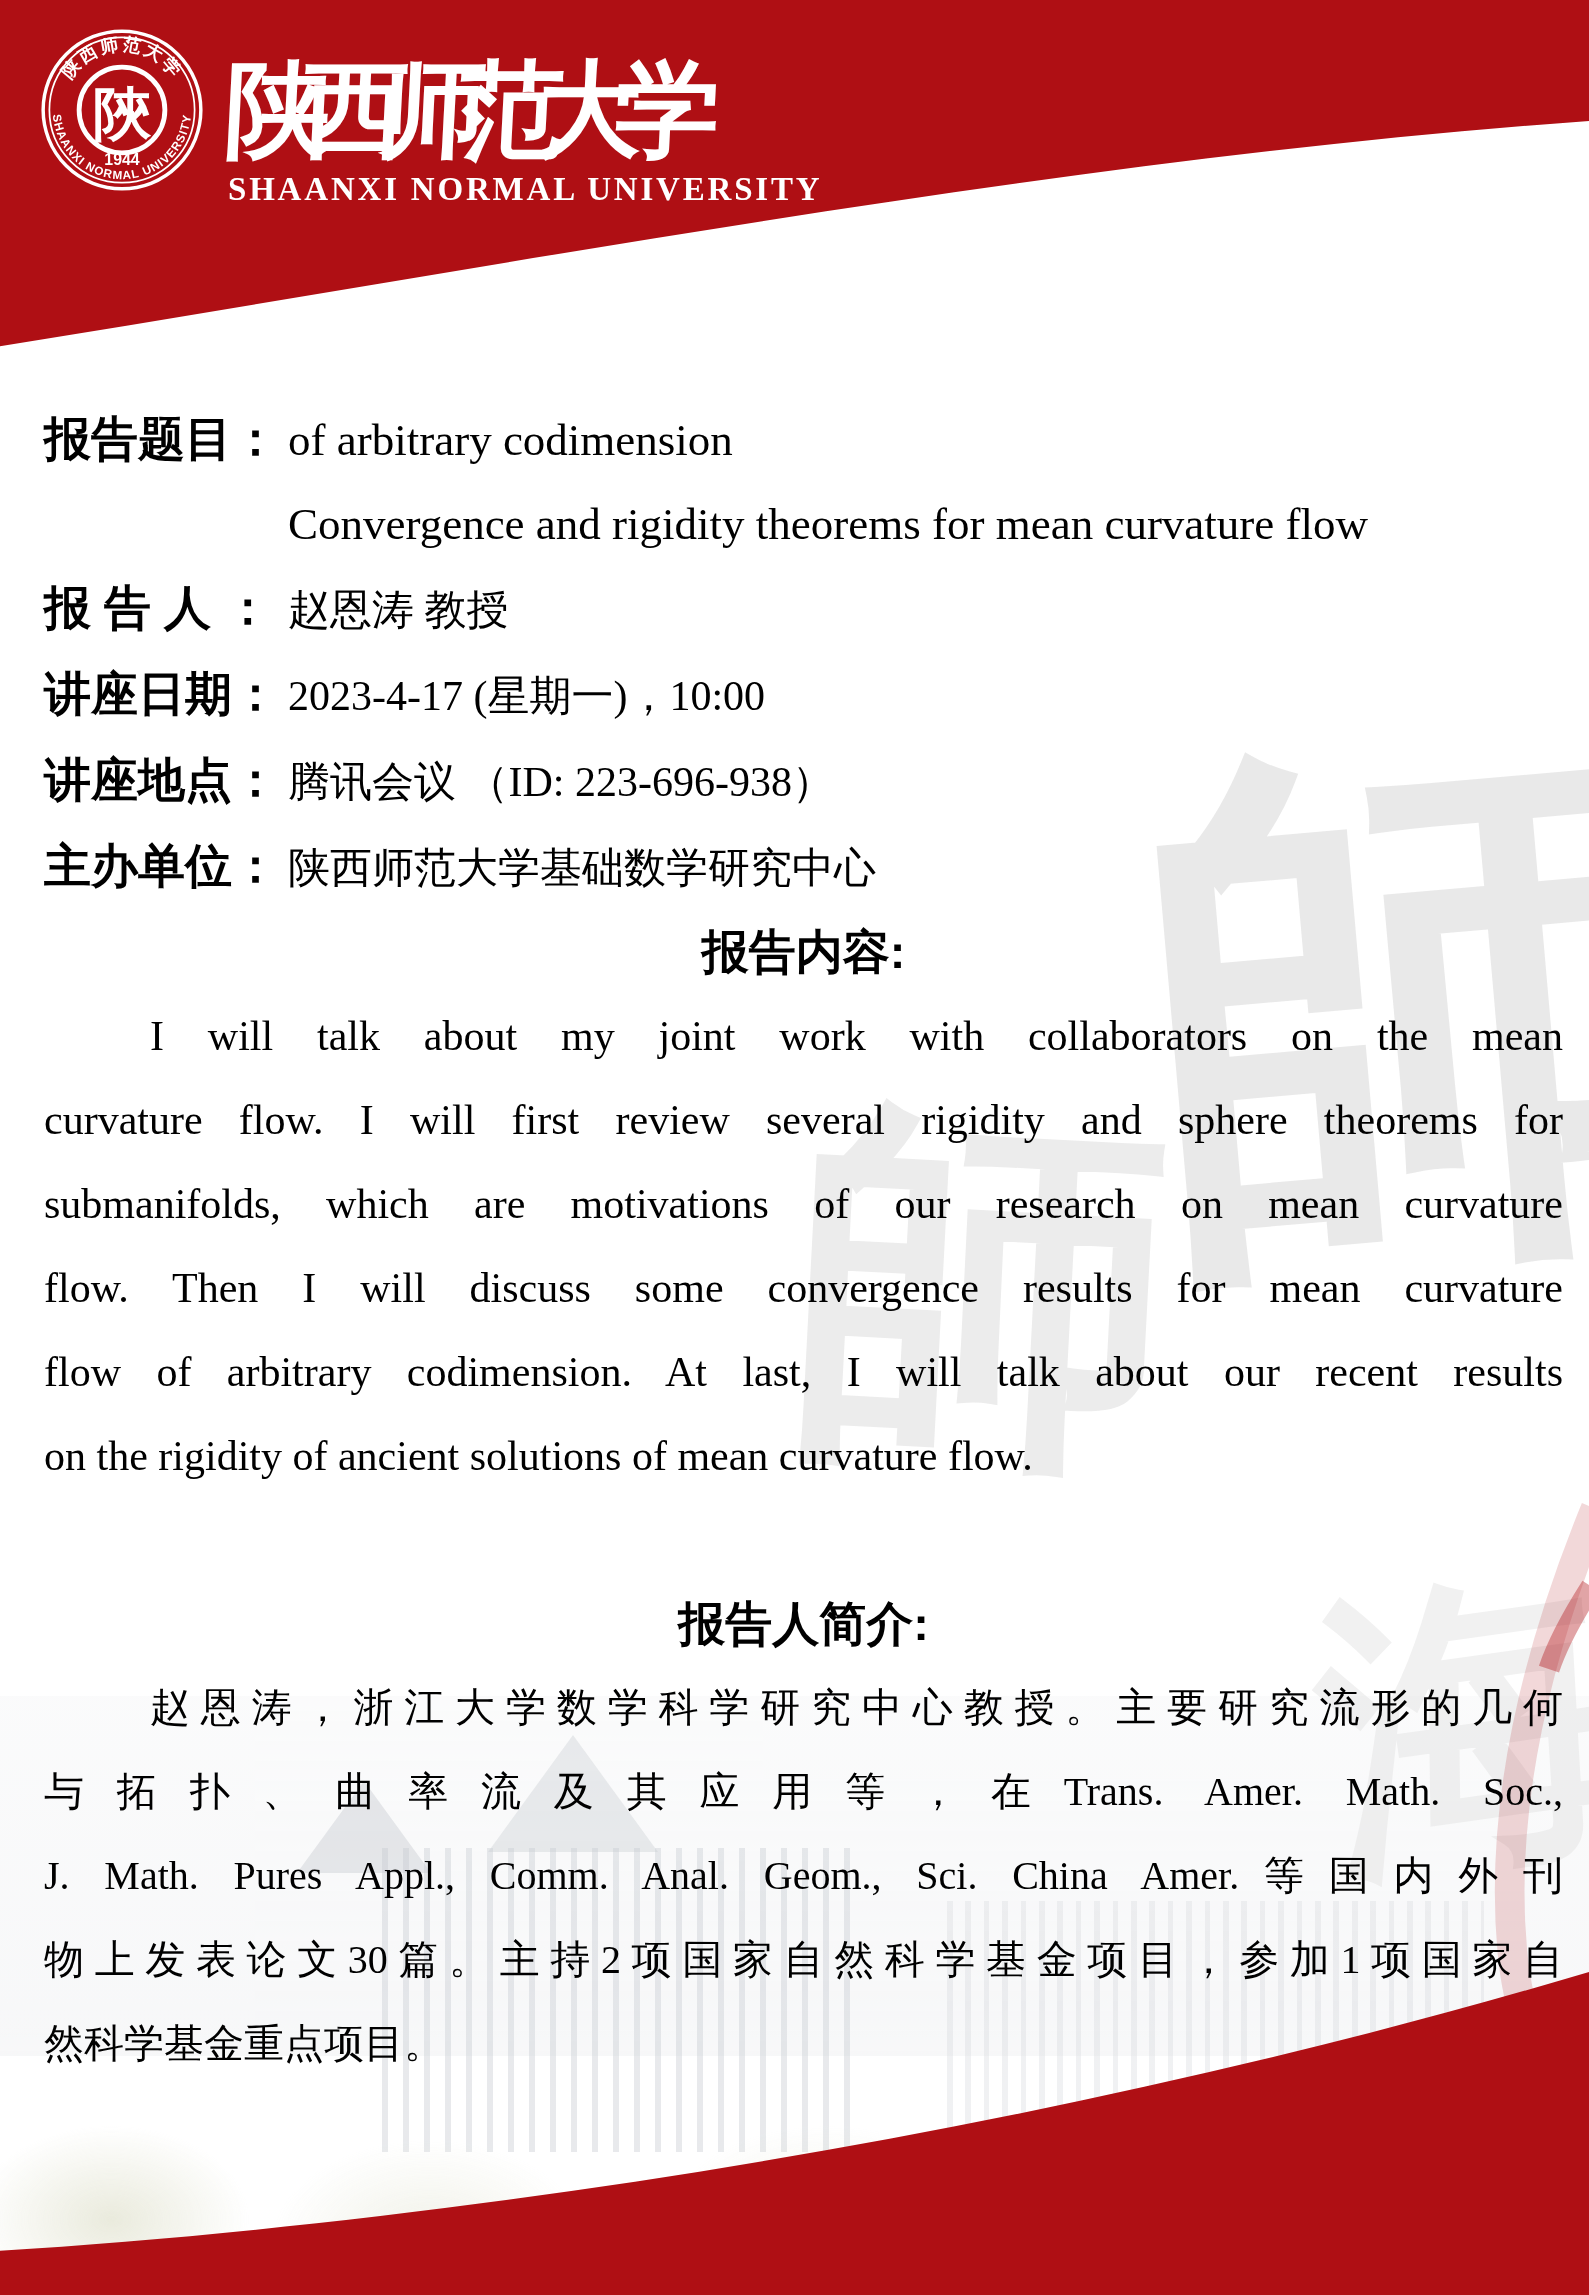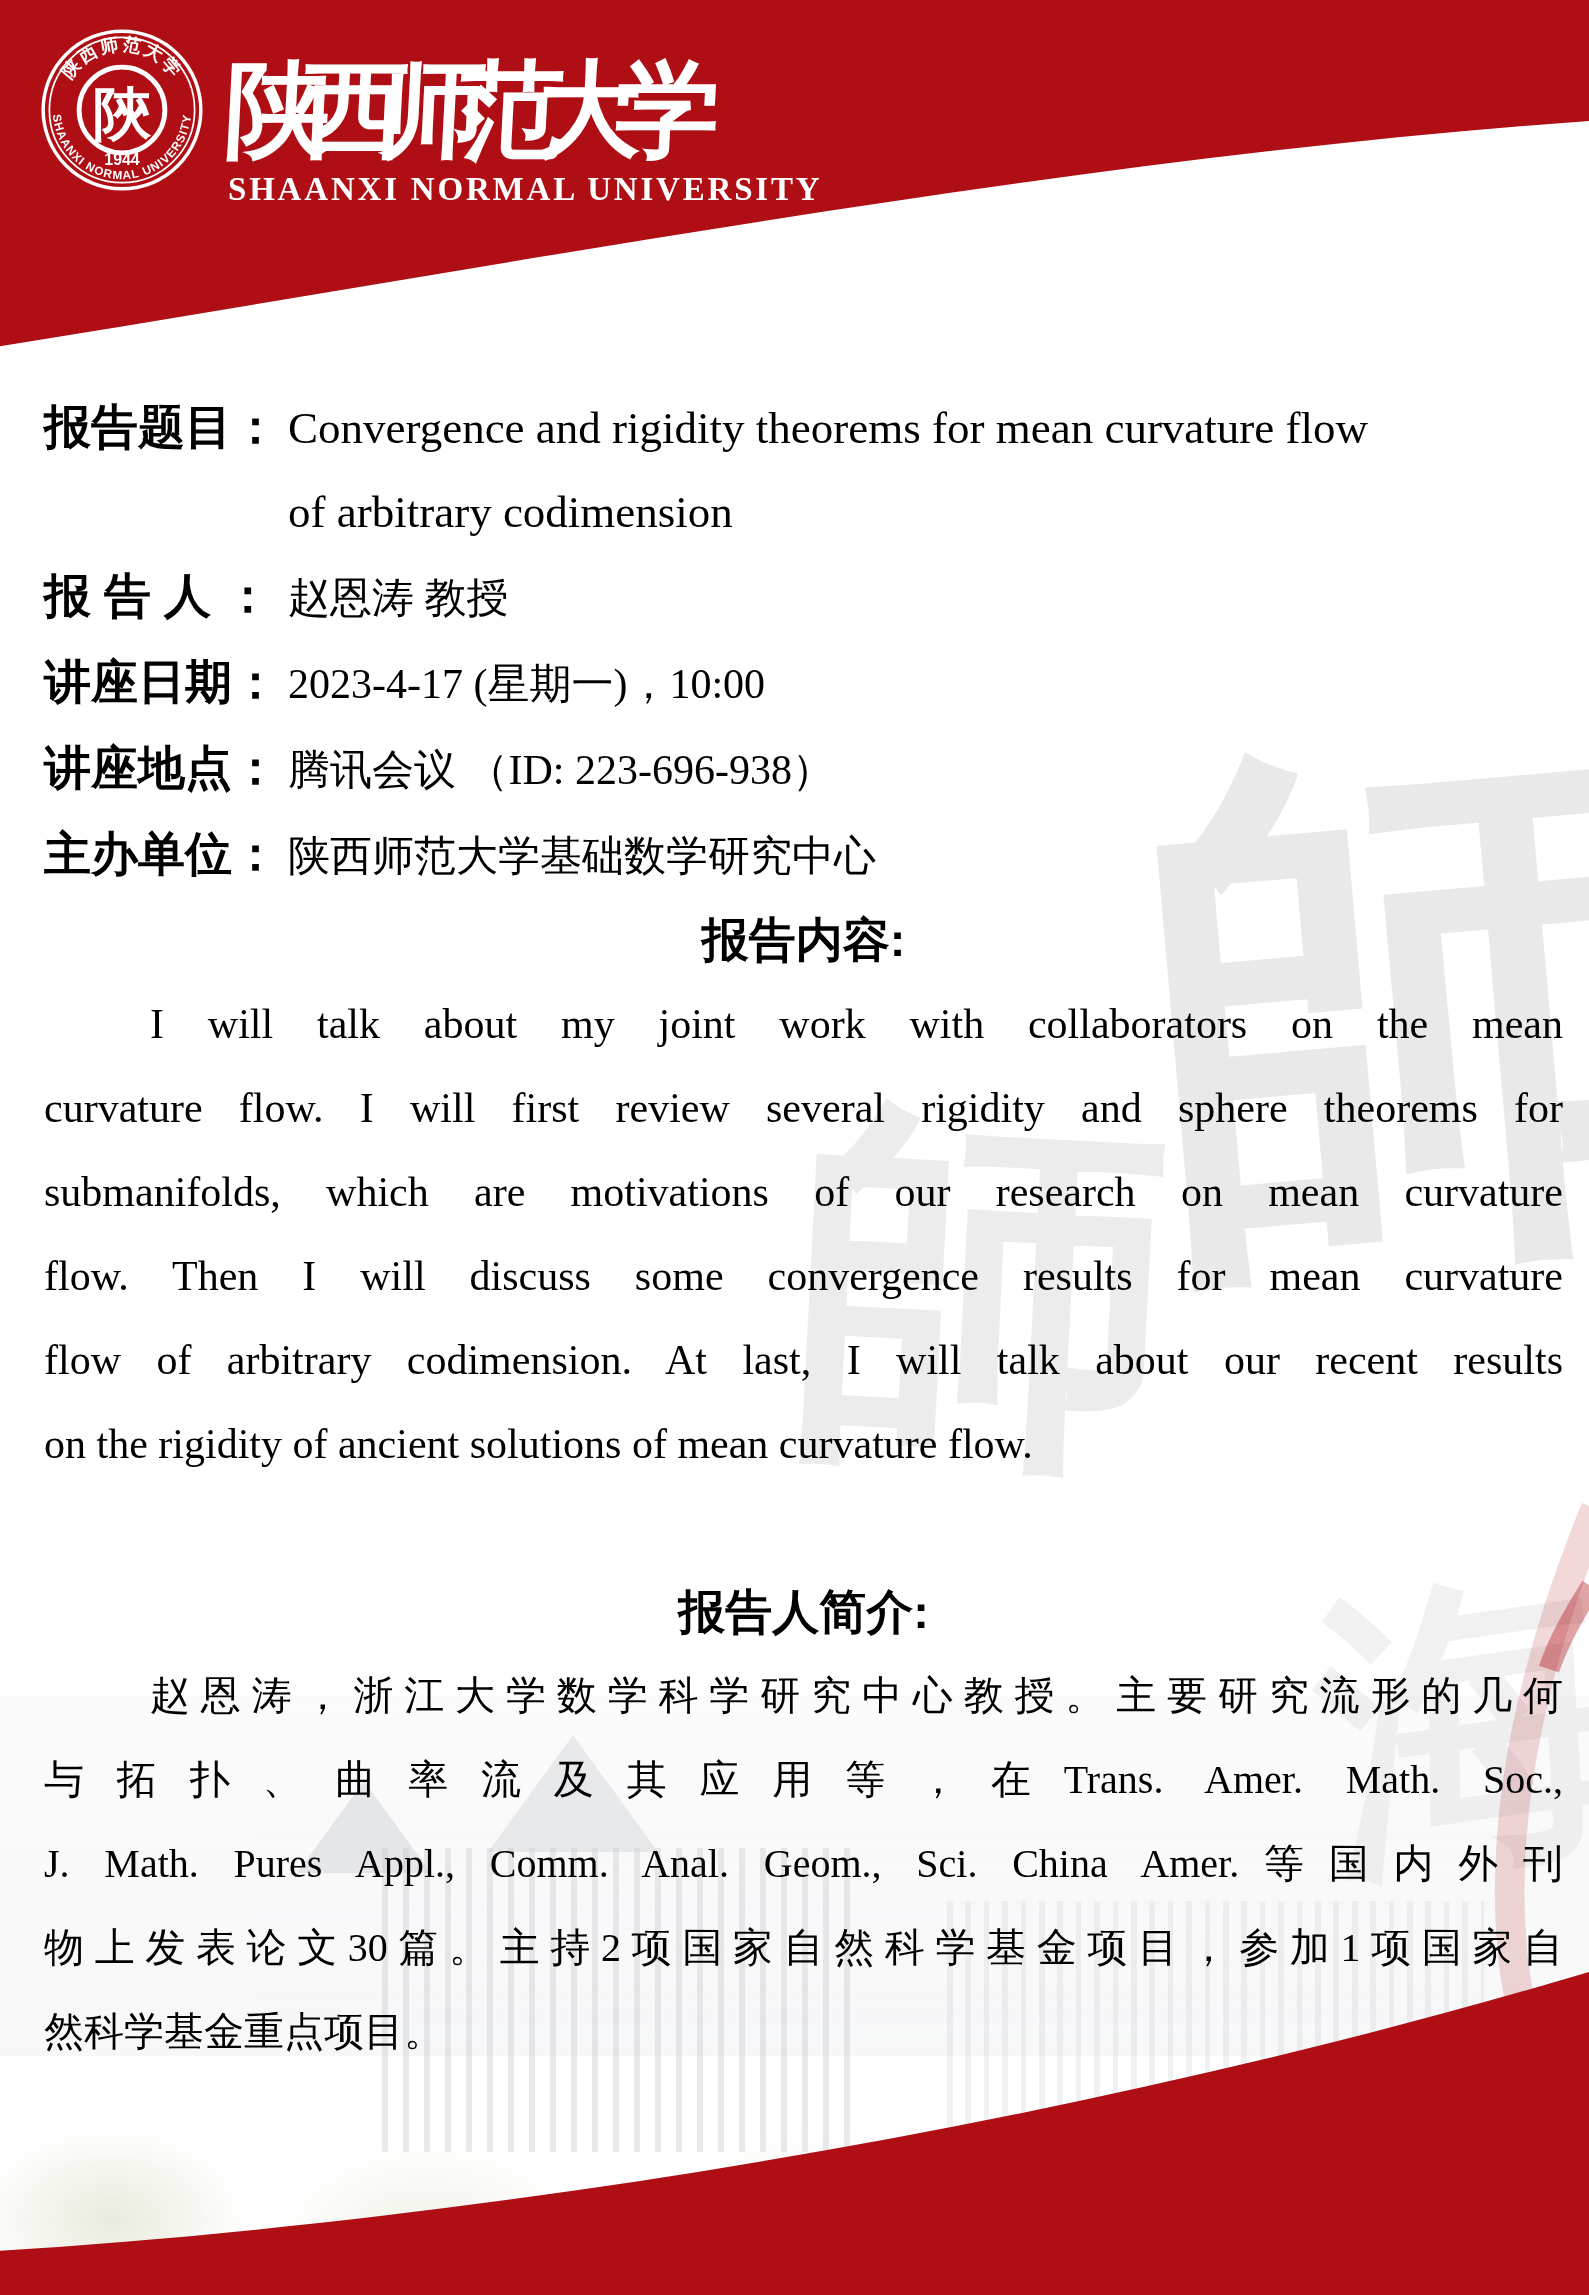--- a/index.html
+++ b/index.html
@@ -49,21 +49,21 @@
   .logo text{fill:#fff;}
   .uni-cn{position:absolute;left:225px;top:41px;width:608px;
     font-size:105px;font-weight:900;letter-spacing:-27px;
     font-family:"Liberation Sans","DejaVu Sans",sans-serif;
     transform:skewX(-3deg);white-space:nowrap;}
   .uni-en{position:absolute;left:228px;top:171px;
     font-size:33px;font-weight:700;letter-spacing:2.8px;
     font-family:"Liberation Serif","DejaVu Serif",serif;white-space:nowrap;}
 
   
-  .content{position:absolute;left:44px;top:385px;width:1519px;z-index:3;}
+  .content{position:absolute;left:44px;top:397px;width:1519px;z-index:3;}
   .row{display:flex;align-items:baseline;}
   .lab{flex:0 0 244px;font-family:"Liberation Sans","DejaVu Sans",sans-serif;
        font-weight:900;font-size:47px;line-height:84px;white-space:nowrap;}
   .val{font-size:42px;line-height:84px;white-space:nowrap;}
   .title-text{font-size:45px;line-height:84px;width:1275px;}
   .sec-head{font-family:"Liberation Sans","DejaVu Sans",sans-serif;
        font-weight:900;font-size:47px;line-height:84px;text-align:center;}
   .para .ln{font-size:42px;line-height:84px;text-align:justify;text-align-last:justify;}
   .para .ln.first{text-indent:106px;}
   .para .ln.last{text-align:center;text-align-last:left;}
@@ -115,22 +115,22 @@
     </svg>
     <div class="uni-cn">陕西师范大学</div>
     <div class="uni-en">SHAANXI NORMAL UNIVERSITY</div>
   </div>
 
   <div class="content">
 
     <div class="row">
       <div class="lab">报告题目：</div>
       <div class="title-text">
+        <div>of arbitrary codimension</div>
         <div>Convergence and rigidity theorems for mean curvature  flow</div>
-        <div>of arbitrary codimension</div>
       </div>
     </div>
 
     <div class="row">
       <div class="lab">报 告 人 ：</div>
       <div class="val">赵恩涛 教授</div>
     </div>
 
     <div class="row">
       <div class="lab">讲座日期：</div>

